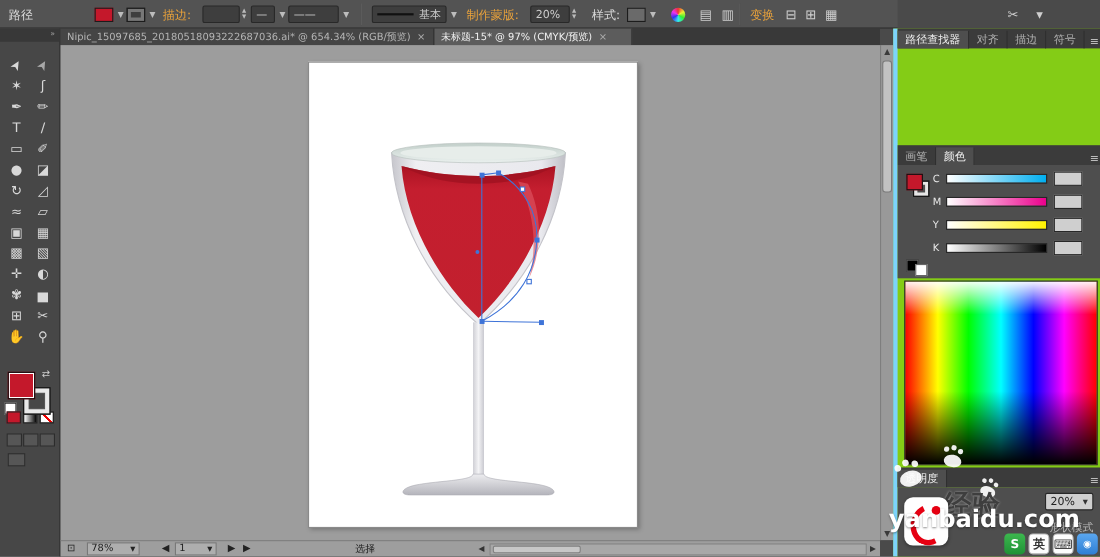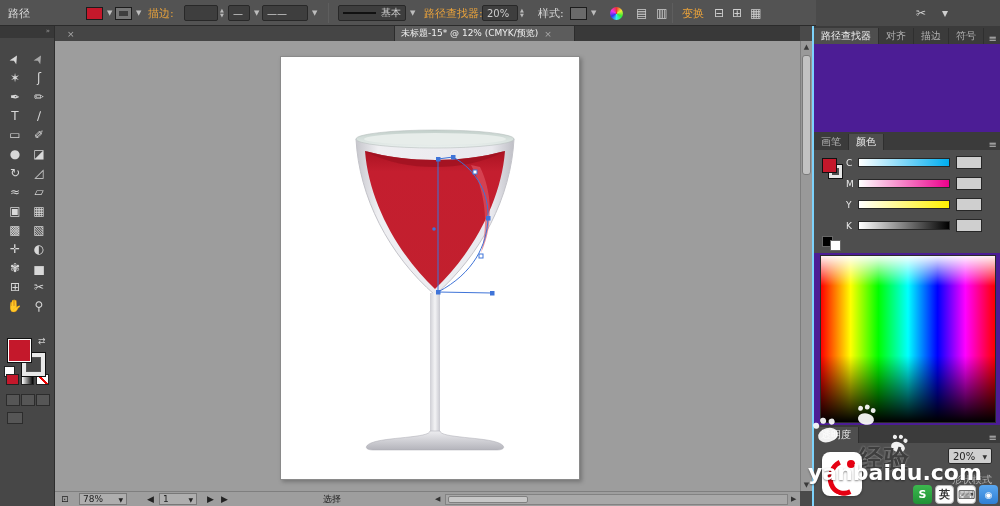--- a/index.html
+++ b/index.html
@@ -48,21 +48,21 @@
   .scroll-arrow{color:#3a3a3a;font-size:7px;text-align:center;cursor:pointer}
 
   
   .sbar{position:absolute;left:55px;top:491px;width:745px;height:15px;background:#9e9e9e;border-top:1px solid #7f7f7f;color:#222}
   .sbar .item{position:absolute;top:1px;height:12px;display:flex;align-items:center;font-size:9px}
   .sb-box{height:12px;background:#aeaeae;border:1px solid #787878;padding:0 3px;display:flex;align-items:center;font-size:9px;color:#222;cursor:pointer}
   .hscroll{position:absolute;left:390px;top:2px;width:343px;height:11px;background:#a8a8a8;border:1px solid #828282}
   .hthumb{position:absolute;left:2px;top:1px;width:80px;height:7px;background:#c7c7c7;border:1px solid #808080;border-radius:2px}
 
   
-  .rpanel{position:absolute;left:812px;top:26px;width:188px;height:480px;background:#4c1d95;border-left:2px solid #7dd3fc}
+  .rpanel{position:absolute;left:812px;top:26px;width:188px;height:480px;background:#84cc16;border-left:4px solid #7dd3fc}
   .rp-tabs{position:absolute;left:0;width:188px;height:18px;background:#3b3b3b;display:flex;align-items:flex-end}
   .rp-tab{height:16px;padding:0 7px;font-size:10px;display:flex;align-items:center;cursor:pointer;border-right:1px solid #2f2f2f}
   .rp-tab.active{background:#4e4e4e;color:#eee}
   .rp-tab.inactive{color:#b0b0b0}
   .rp-menu{margin-left:auto;margin-right:5px;color:#bbb;font-size:10px;cursor:pointer}
   .rp-body{position:absolute;left:0;width:188px;background:#4e4e4e}
   .rp-label{font-size:10px;color:#ddd}
   .pf-btn{width:23px;height:19px;background:linear-gradient(#6f6f6f,#4d4d4d);border:1px solid #2d2d2d;border-radius:2px;position:relative;cursor:pointer}
   .pf-btn::before{content:"";position:absolute;left:4px;top:4px;width:8px;height:7px;background:#e6e6e6;border:1px solid #222}
   .pf-btn::after{content:"";position:absolute;left:9px;top:7px;width:8px;height:7px;background:#9a9a9a;border:1px solid #222}
@@ -127,21 +127,21 @@
     </div>
   <div class="vsep" style="left:328px"></div>
   <div class="item" style="left:338px">
       <span class="cb-box" style="width:68px">
         <span style="flex:1;border-top:2px solid #111;margin-right:5px"></span>
         <span>基本</span>
       </span>
       <span class="dd">▼</span>
     </div>
   <div class="item" style="left:424px">
-      <span class="link">路径查找器:</span>
+      <span class="link">制作蒙版:</span>
     </div>
   <div class="item" style="left:482px">
       <span class="cb-box" style="width:36px">20%</span>
       <span class="stepper">
         <span>▲</span>
         <span>▼</span>
       </span>
     </div>
   <div class="item" style="left:538px">
       <span class="link" style="text-decoration:none;color:#d8d8d8">样式:</span>
@@ -220,24 +220,25 @@
   <div class="mini-sw" style="left:21px;background:linear-gradient(90deg,#fff,#000)"></div>
   <div class="mini-sw" style="left:36px;background:linear-gradient(45deg,#fff 44%,#e00 44%,#e00 56%,#fff 56%)"></div>
   <div class="mode-btn" style="left:6px"></div>
   <div class="mode-btn" style="left:21px"></div>
   <div class="mode-btn" style="left:36px"></div>
   <div class="screen-btn"></div>
 </div>
 
 <div class="tabbar">
   <div class="dtab inactive" style="width:340px">
+    <span class="ttl">Nipic_15097685_20180518093222687036.ai* @ 654.34% (RGB/预览)</span>
     <span class="tclose">×</span>
   </div>
   <div class="dtab active" style="width:180px">
-    <span class="ttl">未标题-15* @ 12% (CMYK/预览)</span>
+    <span class="ttl">未标题-15* @ 97% (CMYK/预览)</span>
     <span class="tclose">×</span>
   </div>
 </div>
 
 <div class="canvas">
   <div class="artboard">
     <svg width="300" height="424" viewBox="0 0 300 424">
       <defs>
         <linearGradient id="rimG" x1="0" y1="0" x2="0" y2="1">
           <stop offset="0" stop-color="#c2cfca"></stop>

